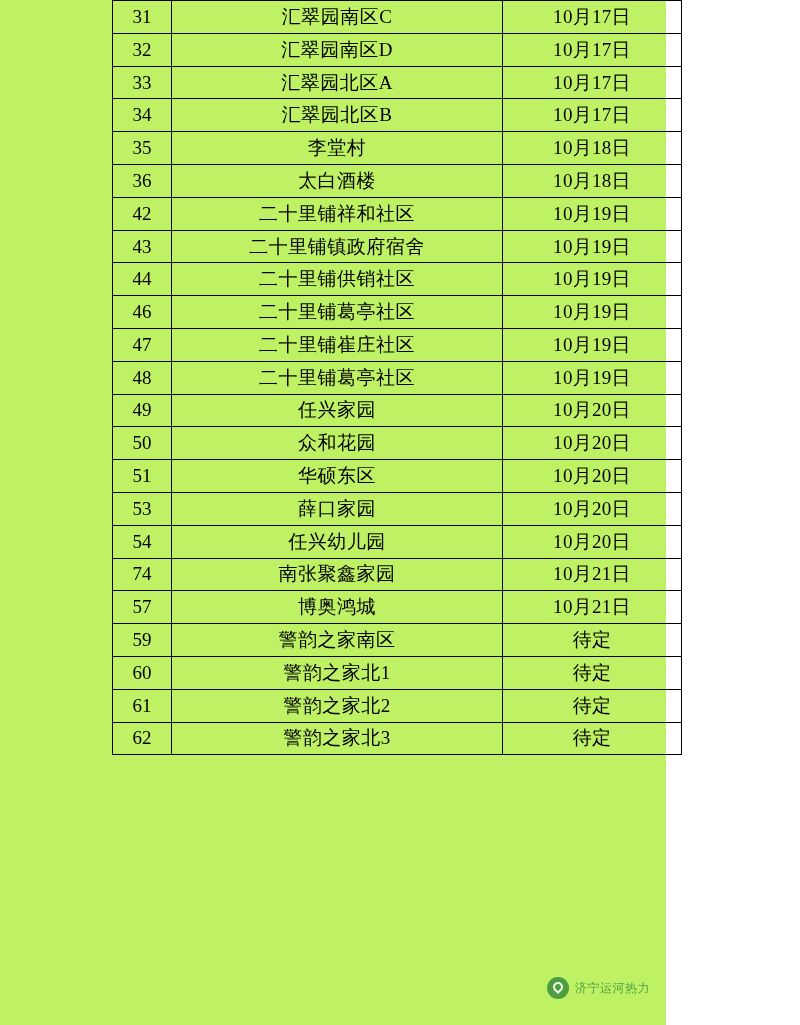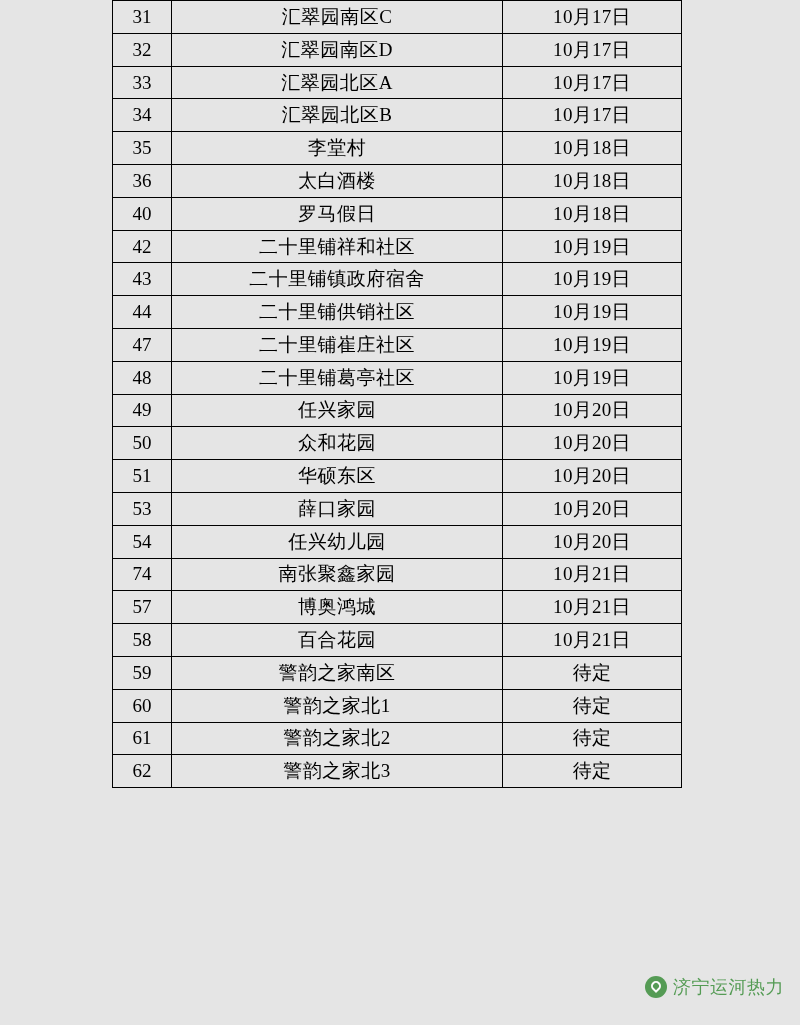--- a/index.html
+++ b/index.html
@@ -10,23 +10,23 @@
   body {
     width: 800px;
     height: 1025px;
     font-family: "Liberation Serif", "DejaVu Serif", serif;
     color: #000000;
     position: relative;
     overflow: hidden;
   }
   .page {
     position: relative;
-    width: 800px;
+    width: 666px;
     height: 1025px;
-    background: #e5e5e5;
+    background: #bef264;
   }
   table.schedule {
     border-collapse: collapse;
     position: absolute;
     left: 112px;
     top: 0px;
     width: 568px;
     table-layout: fixed;
   }
   table.schedule td {
@@ -81,21 +81,21 @@
     top: 5px;
     width: 10px;
     height: 10px;
     border: 2px solid #ffffff;
     border-radius: 50% 50% 50% 0;
     transform: rotate(-45deg);
     box-sizing: border-box;
   }
   .watermark .wm-text {
     font-family: "Liberation Sans", "DejaVu Sans", sans-serif;
-    font-size: 18px;
+    font-size: 12px;
     color: #3c8f3c;
     letter-spacing: 0.5px;
     white-space: nowrap;
   }
 </style>
 </head>
 <body>
 
 <div class="page">
 
@@ -125,37 +125,37 @@
         <td class="col-index">35</td>
         <td class="col-name">李堂村</td>
         <td class="col-date">10月18日</td>
       </tr>
       <tr>
         <td class="col-index">36</td>
         <td class="col-name">太白酒楼</td>
         <td class="col-date">10月18日</td>
       </tr>
       <tr>
-        <td class="col-index">40</td>
-        <td class="col-name">罗马假日</td>
-        <td class="col-date">10月18日</td>
-      </tr>
-      <tr>
         <td class="col-index">42</td>
         <td class="col-name">二十里铺祥和社区</td>
         <td class="col-date">10月19日</td>
       </tr>
       <tr>
         <td class="col-index">43</td>
         <td class="col-name">二十里铺镇政府宿舍</td>
         <td class="col-date">10月19日</td>
       </tr>
       <tr>
         <td class="col-index">44</td>
         <td class="col-name">二十里铺供销社区</td>
+        <td class="col-date">10月19日</td>
+      </tr>
+      <tr>
+        <td class="col-index">46</td>
+        <td class="col-name">二十里铺葛亭社区</td>
         <td class="col-date">10月19日</td>
       </tr>
       <tr>
         <td class="col-index">47</td>
         <td class="col-name">二十里铺崔庄社区</td>
         <td class="col-date">10月19日</td>
       </tr>
       <tr>
         <td class="col-index">48</td>
         <td class="col-name">二十里铺葛亭社区</td>
@@ -187,25 +187,20 @@
         <td class="col-date">10月20日</td>
       </tr>
       <tr>
         <td class="col-index">74</td>
         <td class="col-name">南张聚鑫家园</td>
         <td class="col-date">10月21日</td>
       </tr>
       <tr>
         <td class="col-index">57</td>
         <td class="col-name">博奥鸿城</td>
-        <td class="col-date">10月21日</td>
-      </tr>
-      <tr>
-        <td class="col-index">58</td>
-        <td class="col-name">百合花园</td>
         <td class="col-date">10月21日</td>
       </tr>
       <tr>
         <td class="col-index">59</td>
         <td class="col-name">警韵之家南区</td>
         <td class="col-date">待定</td>
       </tr>
       <tr>
         <td class="col-index">60</td>
         <td class="col-name">警韵之家北1</td>

